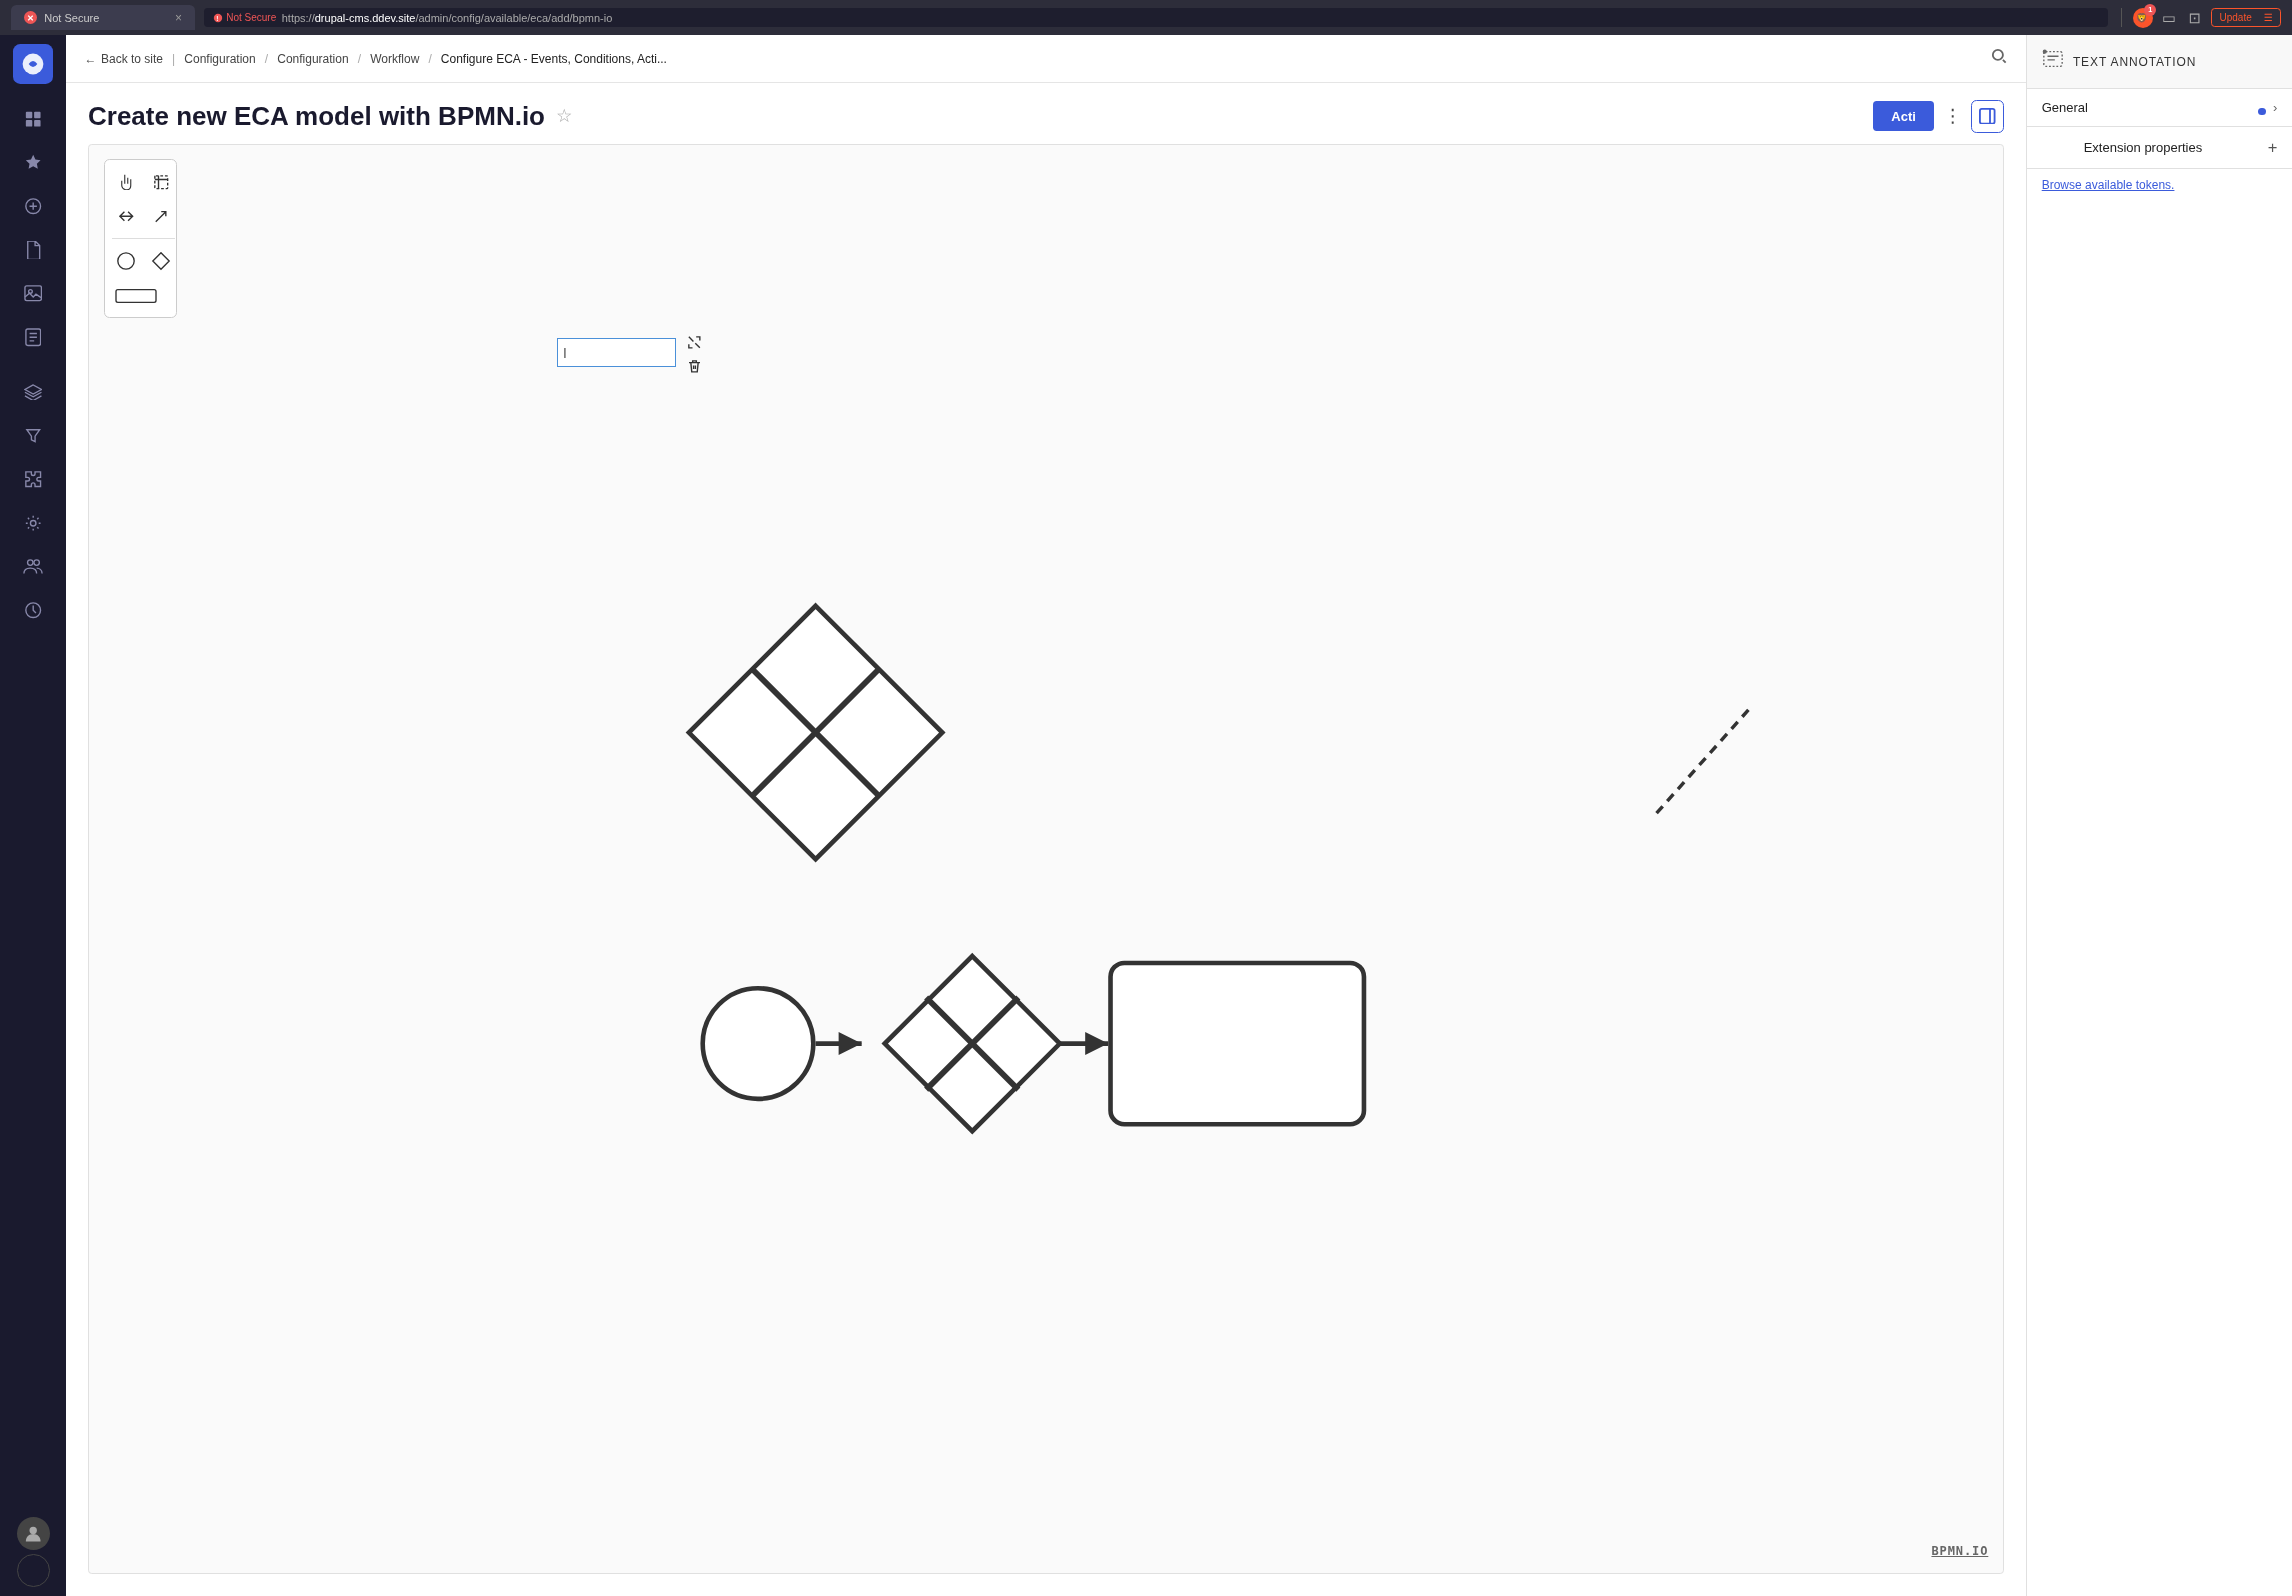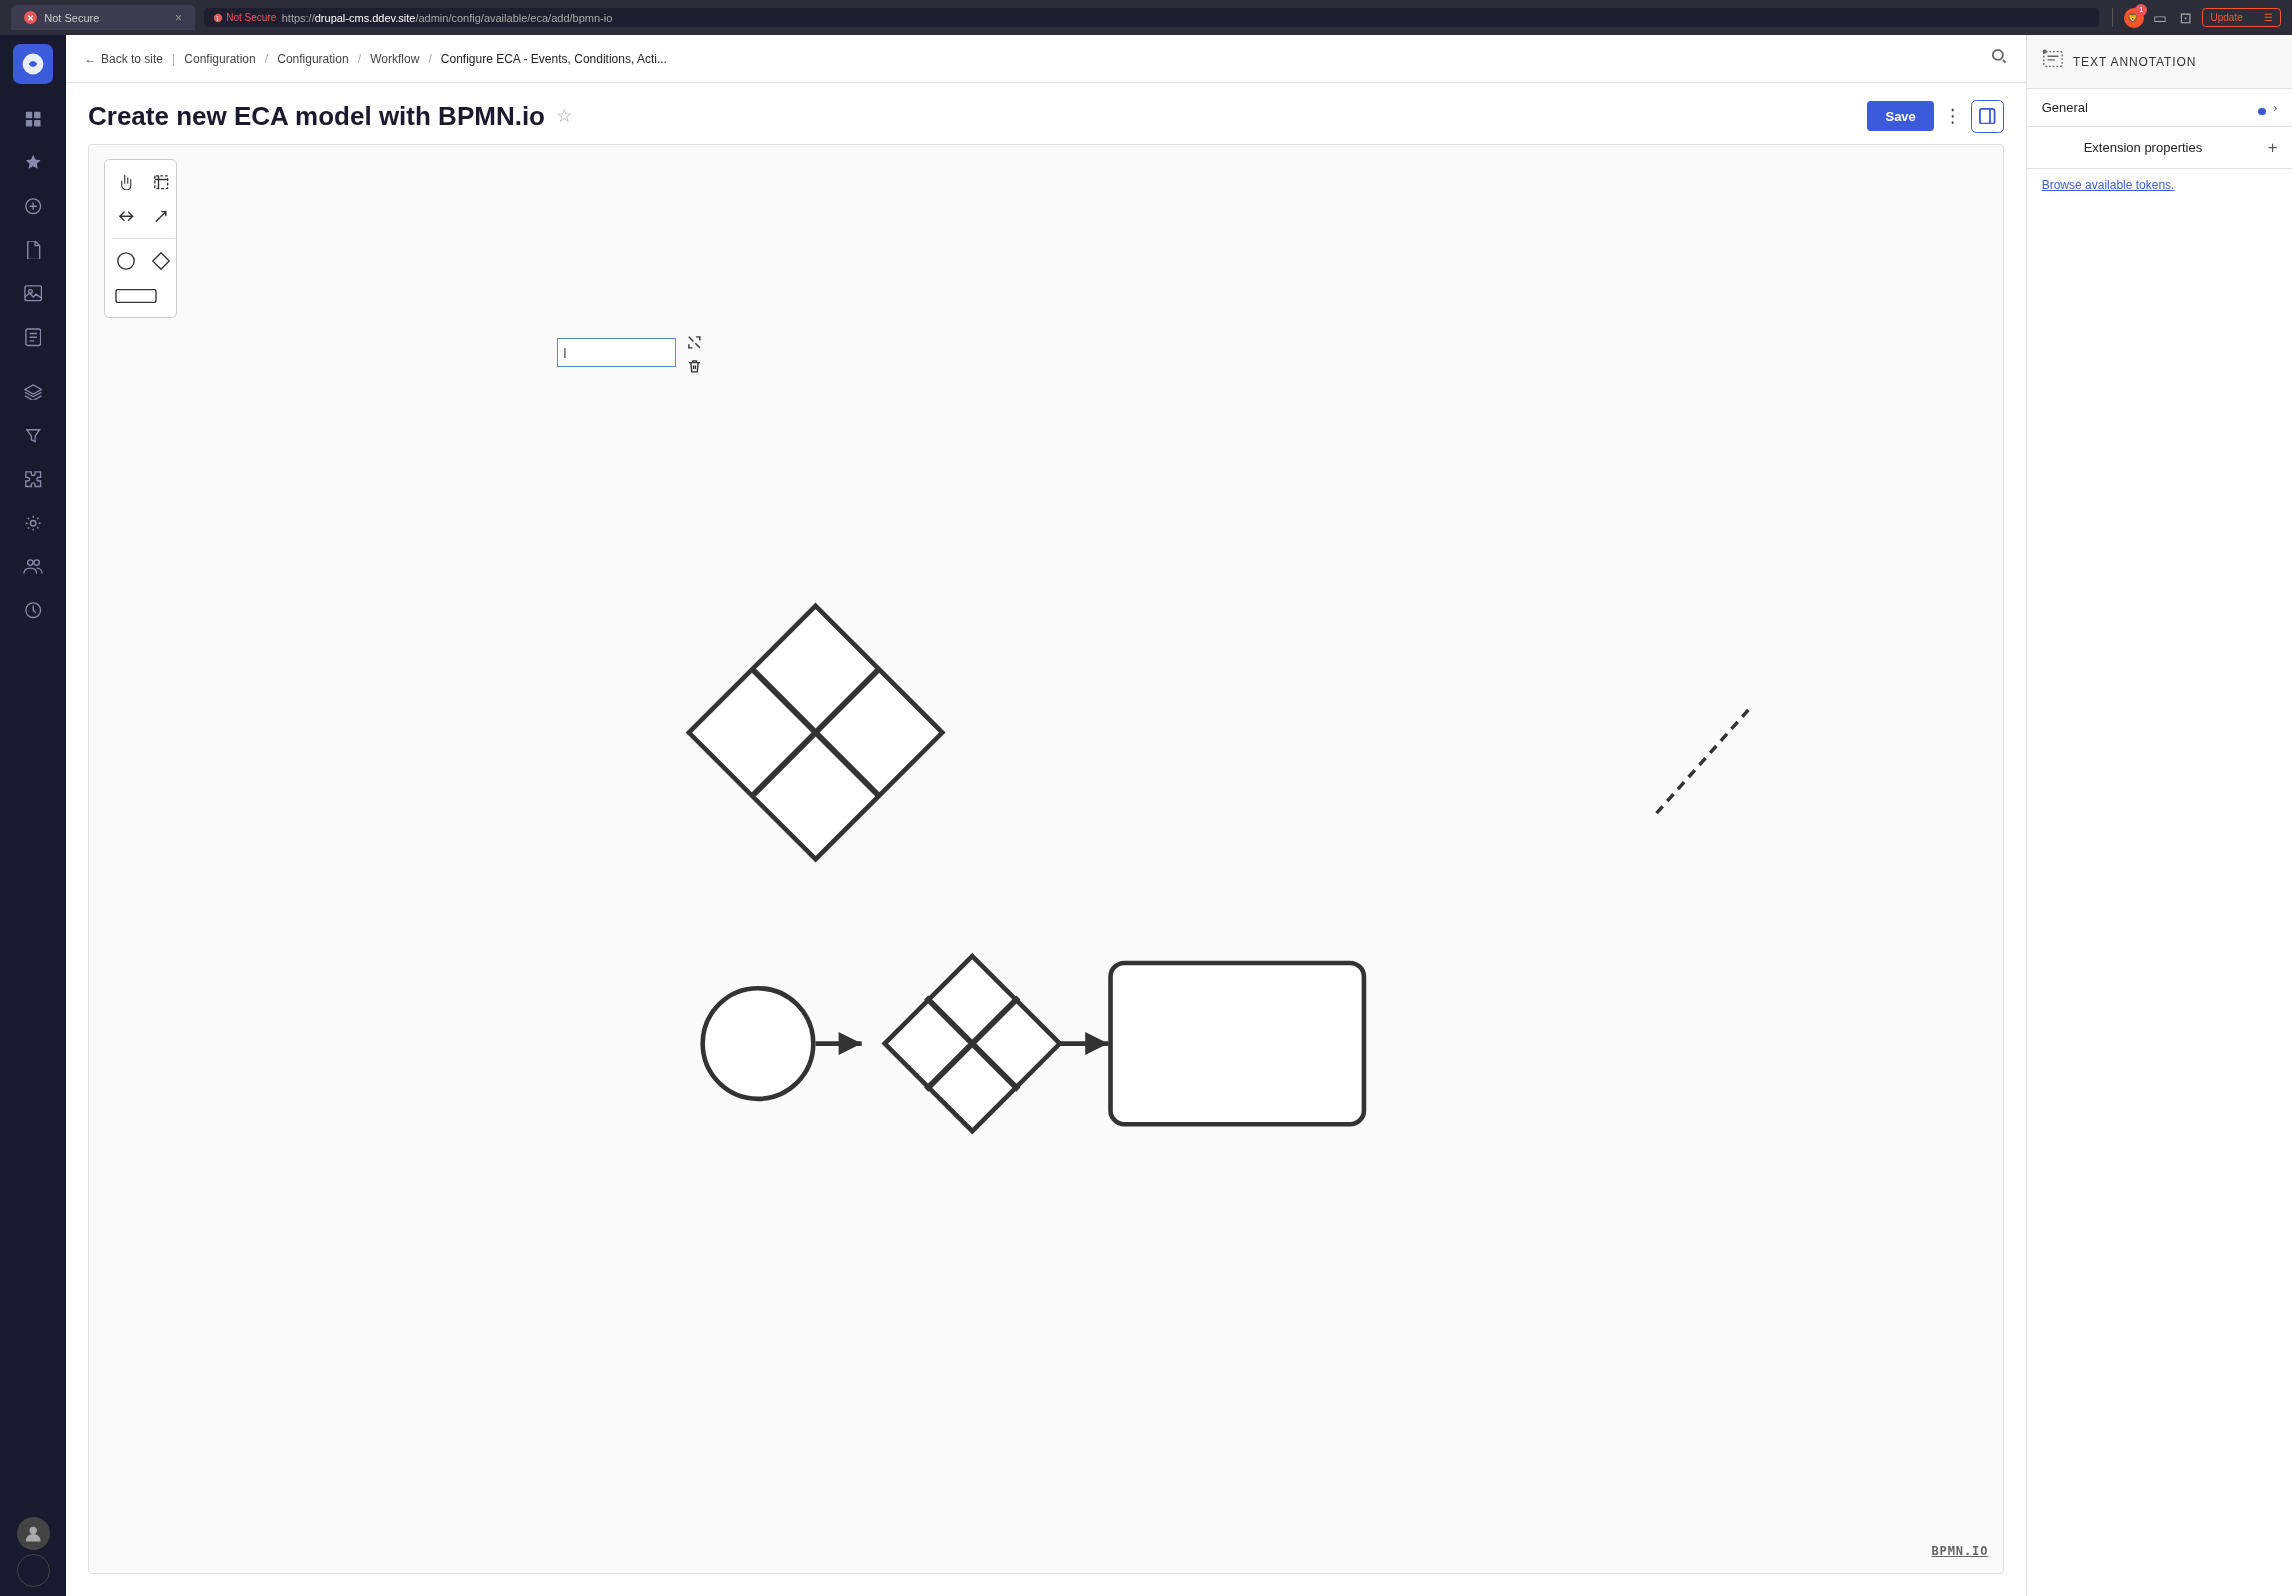--- a/index.html
+++ b/index.html
@@ -73,21 +73,21 @@
       display: flex; align-items: center; justify-content: center;
     }
     .update-btn {
       border: 1.4px solid #fb542b;
       color: #fb542b;
       background: transparent;
       border-radius: 3.7px;
       padding: 2.8px 7.3px;
       font-size: 10px;
       cursor: pointer;
-      display: flex; align-items: center; gap: 21px;
+      display: flex; align-items: center; gap: 12px;
     }
     .layout-icon {
       width: 18.4px; height: 18.4px;
       display: flex; align-items: center; justify-content: center;
       color: #aaa;
     }
 
     
     .app-wrapper {
       display: flex;
@@ -546,21 +546,21 @@
             <circle cx="7.5" cy="7.5" r="5.5"></circle>
             <path d="M13 13l3 3"></path>
           </svg>
       </button>
     </div>
 
     <div class="page-header">
       <h1 class="page-title">Create new ECA model with BPMN.io</h1>
       <span class="star-icon">☆</span>
       <div class="header-actions">
-        <button class="save-btn">Save</button>
+        <button class="save-btn">Acti</button>
         <button class="more-btn">⋮</button>
         <button class="panel-toggle-btn" title="">
           <svg width="16.5" height="16.5" viewBox="0 0 18 18" fill="none" stroke="#3b5bdb" stroke-width="2">
               <rect x="1" y="1" width="16" height="16" rx="2"></rect>
               <path d="M12 1v16"></path>
             </svg>
         </button>
       </div>
     </div>
 

